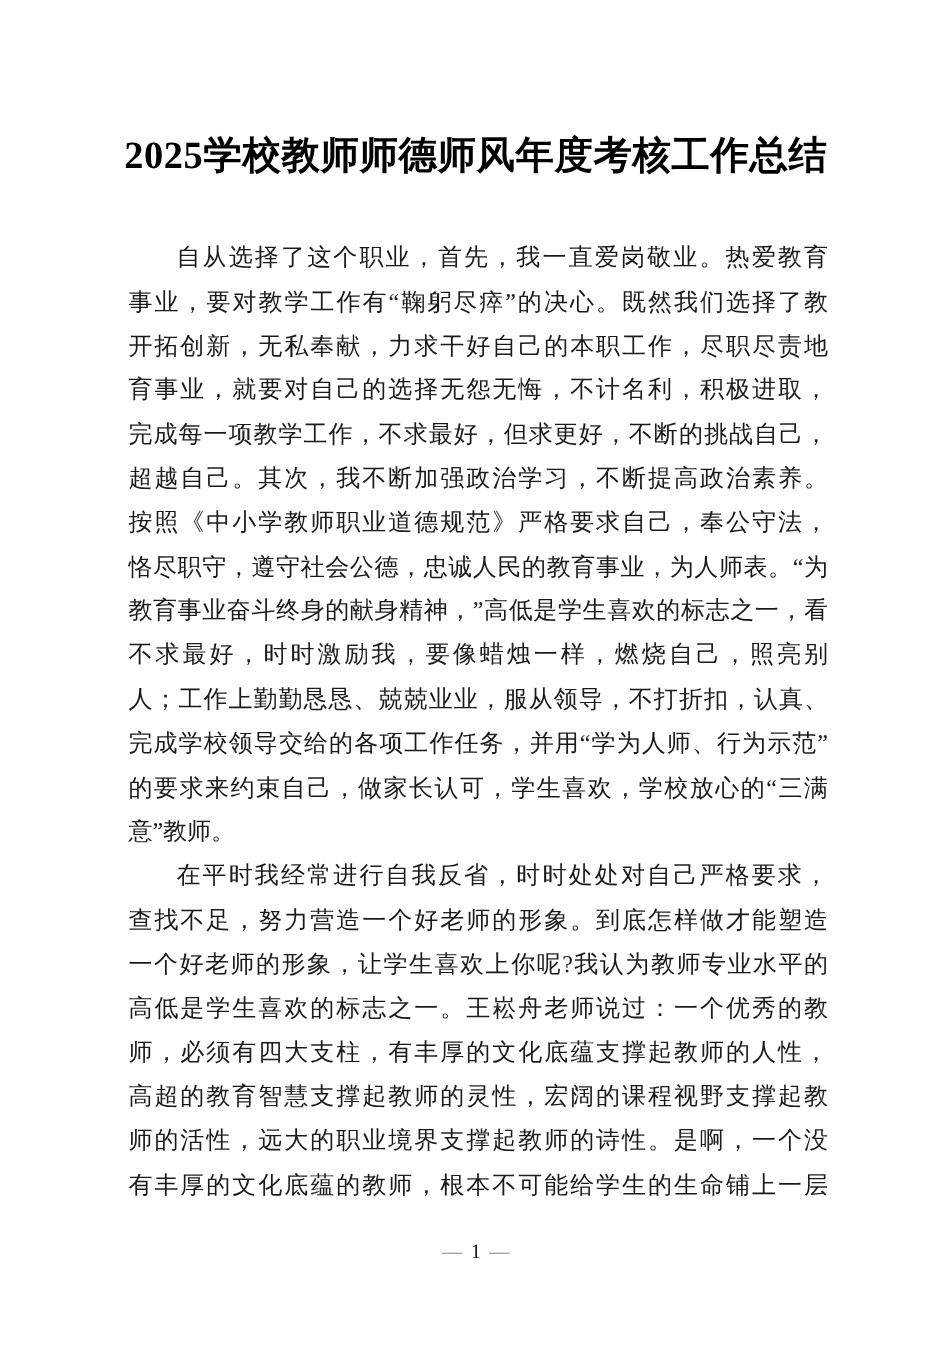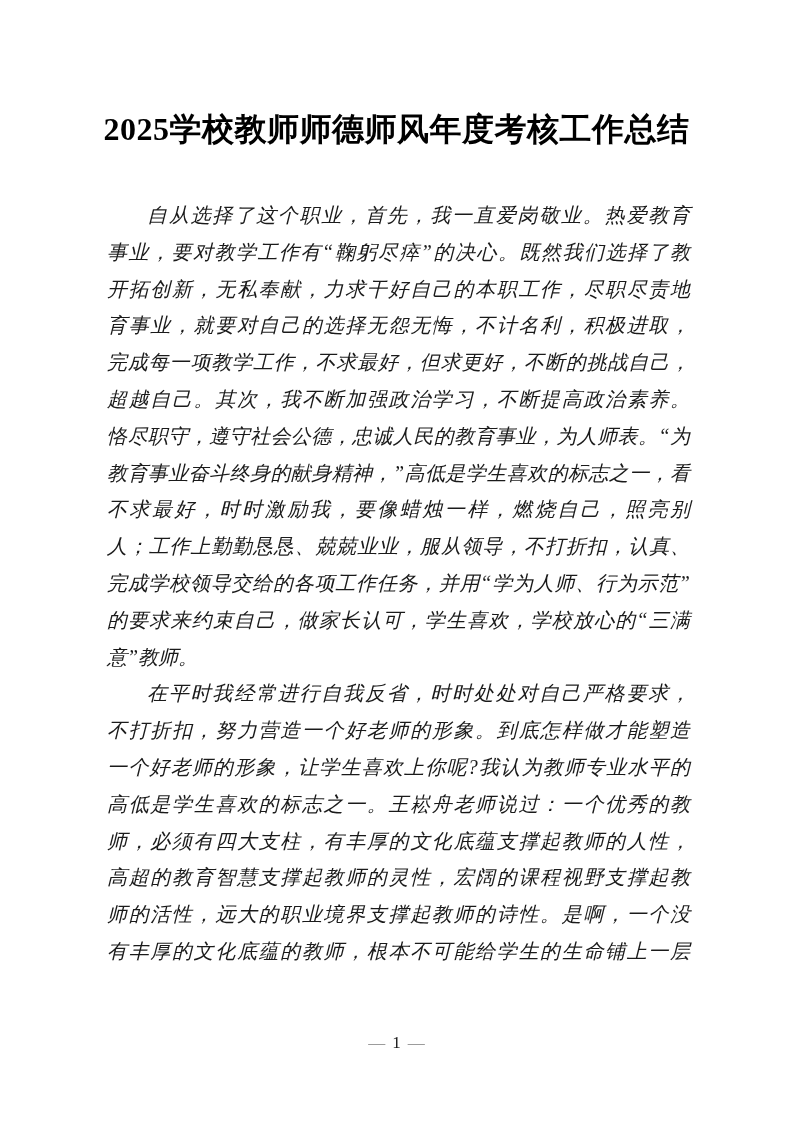--- a/index.html
+++ b/index.html
@@ -42,21 +42,20 @@
   }
   .line {
     font-size: 20px;
     line-height: 36.8px;
     height: 36.8px;
     text-align: justify;
     text-align-last: justify;
     text-justify: inter-character;
     white-space: nowrap;
     color: #1a1a1a;
-    font-style: italic;
   }
   .line.first {
     text-indent: 2em;
   }
   .line.end {
     text-align-last: left;
   }
   .page-footer {
     position: absolute;
     top: 1033px;
@@ -83,31 +82,32 @@
   <h1 class="doc-title">2025学校教师师德师风年度考核工作总结</h1>
 
   <div class="doc-body">
       <div class="paragraph">
         <div class="line first">自从选择了这个职业，首先，我一直爱岗敬业。热爱教育</div>
         <div class="line">事业，要对教学工作有“鞠躬尽瘁”的决心。既然我们选择了教</div>
         <div class="line">开拓创新，无私奉献，力求干好自己的本职工作，尽职尽责地</div>
         <div class="line">育事业，就要对自己的选择无怨无悔，不计名利，积极进取，</div>
         <div class="line">完成每一项教学工作，不求最好，但求更好，不断的挑战自己，</div>
         <div class="line">超越自己。其次，我不断加强政治学习，不断提高政治素养。</div>
+        <div class="line">按照《中小学教师职业道德规范》严格要求自己，奉公守法，</div>
         <div class="line">恪尽职守，遵守社会公德，忠诚人民的教育事业，为人师表。“为</div>
         <div class="line">教育事业奋斗终身的献身精神，”高低是学生喜欢的标志之一，看</div>
         <div class="line">不求最好，时时激励我，要像蜡烛一样，燃烧自己，照亮别</div>
         <div class="line">人；工作上勤勤恳恳、兢兢业业，服从领导，不打折扣，认真、</div>
         <div class="line">完成学校领导交给的各项工作任务，并用“学为人师、行为示范”</div>
         <div class="line">的要求来约束自己，做家长认可，学生喜欢，学校放心的“三满</div>
         <div class="line end">意”教师。</div>
       </div>
       <div class="paragraph">
         <div class="line first">在平时我经常进行自我反省，时时处处对自己严格要求，</div>
-        <div class="line">不打折扣，努力营造一个好老师的形象。到底怎样做才能塑造</div>
+        <div class="line">查找不足，努力营造一个好老师的形象。到底怎样做才能塑造</div>
         <div class="line">一个好老师的形象，让学生喜欢上你呢?我认为教师专业水平的</div>
         <div class="line">高低是学生喜欢的标志之一。王崧舟老师说过：一个优秀的教</div>
         <div class="line">师，必须有四大支柱，有丰厚的文化底蕴支撑起教师的人性，</div>
         <div class="line">高超的教育智慧支撑起教师的灵性，宏阔的课程视野支撑起教</div>
         <div class="line">师的活性，远大的职业境界支撑起教师的诗性。是啊，一个没</div>
         <div class="line">有丰厚的文化底蕴的教师，根本不可能给学生的生命铺上一层</div>
       </div>
     </div>
 
   <div class="page-footer">

